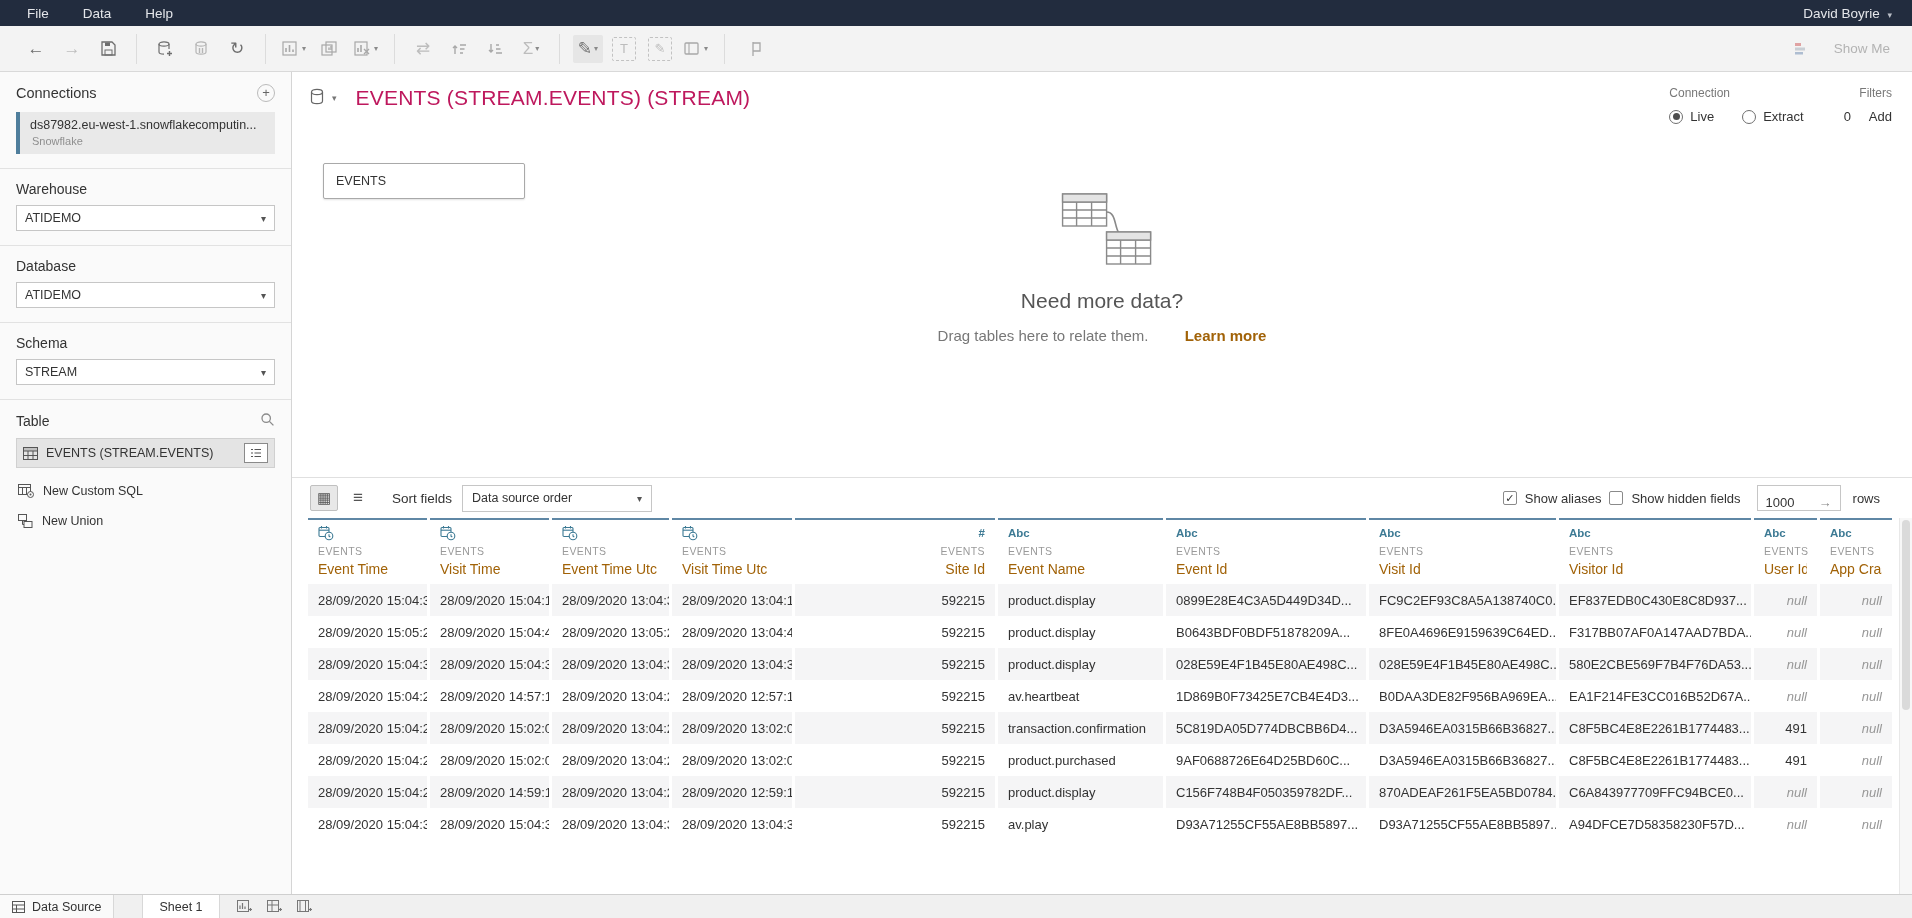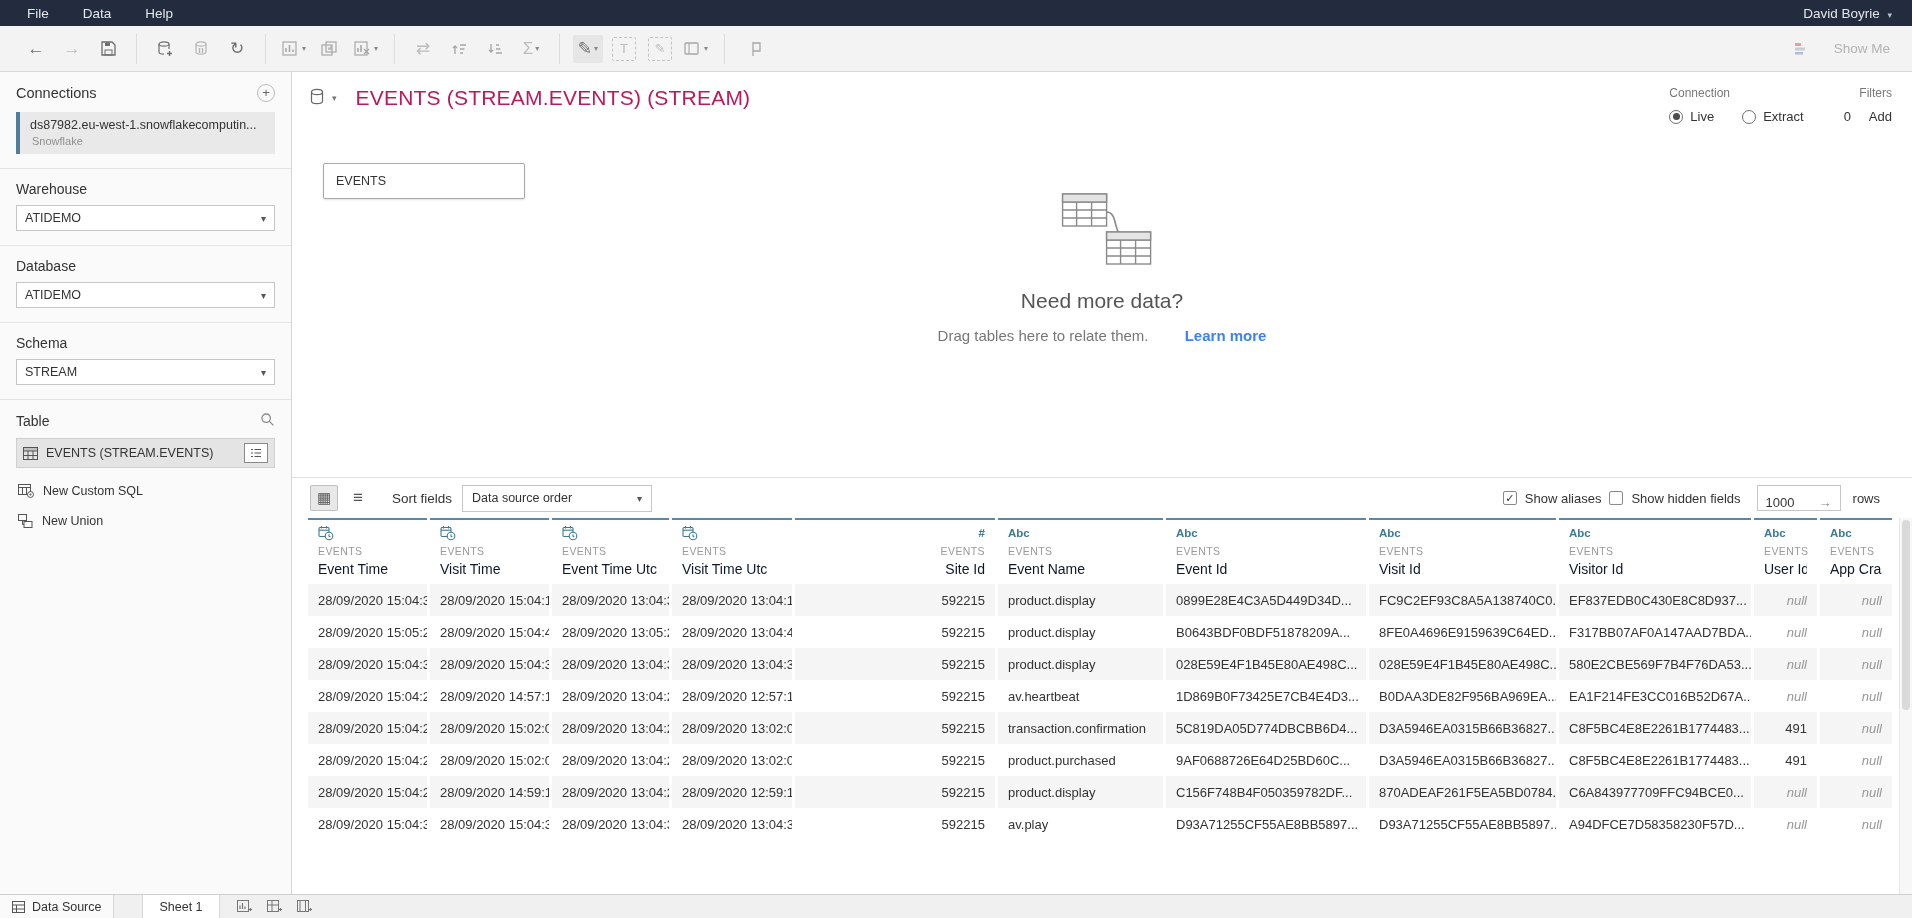--- a/index.html
+++ b/index.html
@@ -60,21 +60,21 @@
   .radio-row { display:flex; gap:28px; }
   .radio { display:flex; align-items:center; gap:7px; font-size:13px; color:#333; }
   .rdot { width:14px; height:14px; border:1px solid #6f6f6f; border-radius:50%; display:flex; align-items:center; justify-content:center; background:#fff; }
   .rdot .fill { width:7px; height:7px; border-radius:50%; background:#4d4d4d; }
   .filters-col { text-align:right; }
   .filters-vals { display:flex; gap:18px; font-size:13px; color:#333; }
   .events-box { position:absolute; left:31px; top:91px; width:202px; height:36px; background:#fff; border:1px solid #a9a9a9; border-radius:2px; box-shadow:0 1px 2px rgba(0,0,0,0.12); display:flex; align-items:center; padding:0 12px; font-size:12.5px; color:#333; }
   .nmd { position:absolute; left:50%; top:118px; transform:translateX(-50%); text-align:center; }
   .nmd-head { font-size:21px; color:#555; margin-top:18px; }
   .nmd-hint { font-size:15px; color:#777; margin-top:14px; }
-  .nmd-hint b { color:#3b82f6;padding-left:32px; }
+  .nmd-hint b { color:#a16207;padding-left:32px; }
 
   
   .grid-section { flex:1 1 auto; display:flex; flex-direction:column; border-top:1px solid #e0e0e0; min-height:0; }
   .grid-controls { height:40px; display:flex; align-items:center; padding:0 18px; flex:0 0 auto; }
   .view-btn { width:28px; height:26px; display:flex; align-items:center; justify-content:center; font-size:15px; color:#555; margin-right:6px; }
   .view-btn.sel { background:#e8e8e8; border:1px solid #c0c0c0; border-radius:2px; }
   .sort-lbl { font-size:13.5px; color:#333; margin:0 10px 0 14px; }
   .sort-select { width:190px; height:27px; border:1px solid #c6c6c6; background:#fff; display:flex; align-items:center; padding:0 9px; font-size:12.5px; }
   .sort-select .caret { margin-left:auto; color:#555; font-size:10px; }
   .gc-right { margin-left:auto; display:flex; align-items:center; gap:8px; font-size:13px; color:#333; padding-right:14px; }
@@ -82,21 +82,21 @@
   .rowlimit { width:84px; height:26px; border:1px solid #c6c6c6; background:#fff; display:flex; align-items:flex-end; padding:0 8px; margin:0 4px 0 8px; }
   .rowlimit .arr { margin-left:auto; color:#888; font-size:13px; }
 
   .grid-area { flex:1 1 auto; position:relative; overflow:hidden; padding-left:16px; }
   .g-header { display:flex; }
   .g-hcell { border-top:2px solid #5f87a5; margin-right:3px; padding:5px 10px 7px 10px; flex:0 0 auto; }
   .g-hcell.num { text-align:right; }
   .hicon { height:17px; display:block; }
   .hicon-txt { color:#3d7a94; font-size:11.5px; font-weight:bold; }
   .htable { font-size:10.5px; color:#9a9a9a; letter-spacing:0.4px; margin-top:3px; }
-  .hname { font-size:14px; color:#0f172a; margin-top:4px; white-space:nowrap; overflow:hidden; }
+  .hname { font-size:14px; color:#a16207; margin-top:4px; white-space:nowrap; overflow:hidden; }
   .g-row { display:flex; height:32px; }
   .g-cell { flex:0 0 auto; margin-right:3px; display:flex; align-items:center; padding:0 10px; font-size:13px; color:#333; white-space:nowrap; overflow:hidden; }
   .g-row.odd .g-cell { background:#f5f5f6; }
   .g-row.even .g-cell { background:#ffffff; }
   .g-cell.num { justify-content:flex-end; }
   .g-cell.null { justify-content:flex-end; font-style:italic; color:#979797; }
   .vscroll { position:absolute; right:0; top:0; bottom:0; width:13px; background:#f7f7f7; border-left:1px solid #e8e8e8; }
   .vscroll .thumb { position:absolute; top:2px; left:2px; right:2px; height:190px; background:#dadada; border-radius:5px; }
 
   

